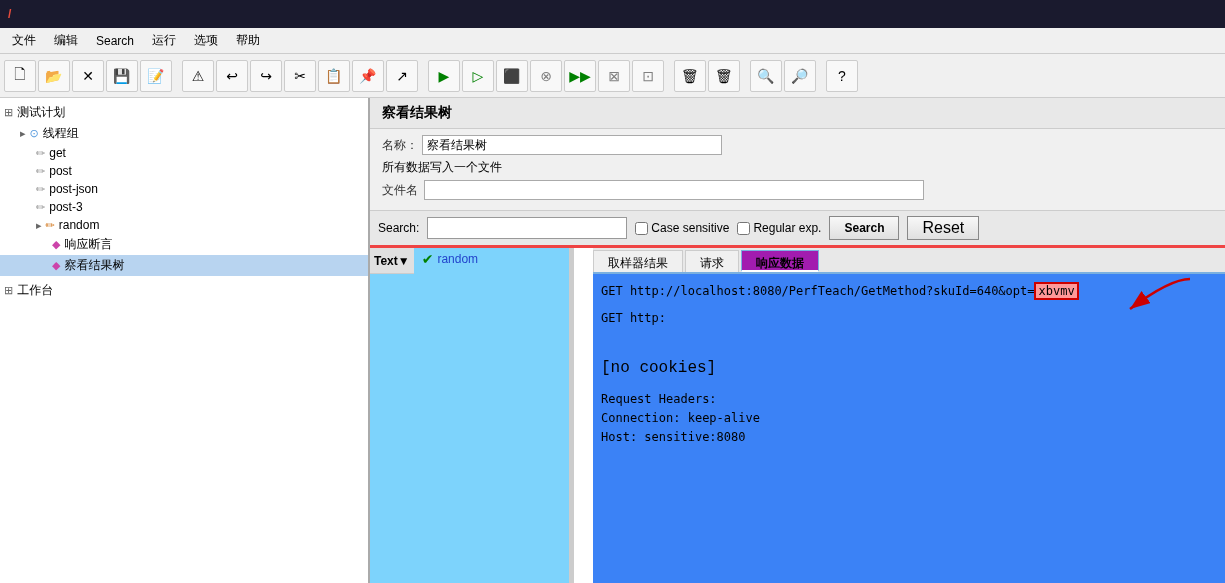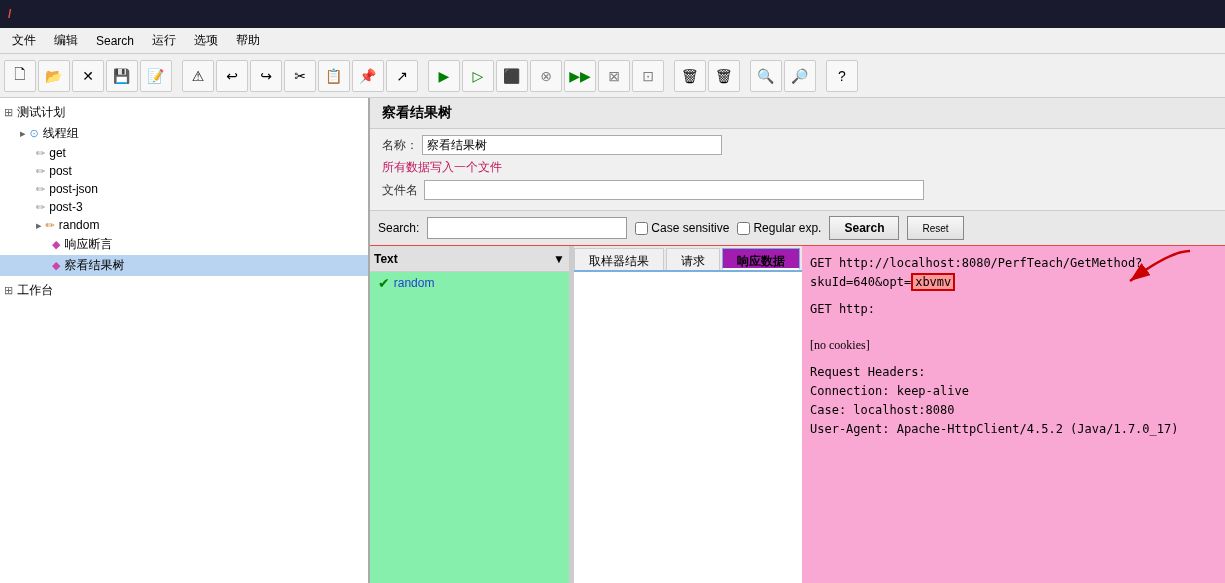--- a/index.html
+++ b/index.html
@@ -138,38 +138,38 @@
     .form-input {
       flex: 1;
       height: 20px;
       border: 1px solid #aaa;
       background: white;
       padding: 0 4px;
       font-size: 12px;
     }
     .form-text-label {
       font-size: 12px;
-      color: #be185d;
+      color: #000000;
     }
     .file-input {
       flex: 1;
       height: 20px;
       border: 1px solid #aaa;
       background: white;
       padding: 0 4px;
     }
 
     
     #search-bar {
       background: #e8e8e8;
       padding: 5px 8px;
       display: flex;
       align-items: center;
       gap: 8px;
-      border-bottom: 1px solid #ef4444;
+      border-bottom: 3px solid #ef4444;
     }
     .search-label { font-size: 12px; }
     .search-input {
       width: 200px;
       height: 22px;
       border: 1px solid #999;
       background: white;
       padding: 0 4px;
       font-size: 12px;
     }
@@ -187,38 +187,38 @@
       cursor: pointer;
       font-size: 12px;
       font-weight: bold;
     }
     .reset-btn {
       padding: 2px 14px;
       height: 24px;
       border: 1px solid #888;
       background: linear-gradient(to bottom, #f8f8f8, #e0e0e0);
       cursor: pointer;
-      font-size: 10px;
+      font-size: 16px;
     }
 
     
     #results-area {
       flex: 1;
       display: flex;
       overflow: hidden;
     }
 
     
     #list-pane {
       width: 200px;
       min-width: 200px;
       border-right: 1px solid #ccc;
-      background: #86efac;
-      display: flex;
-      flex-direction: column;
+      background: #7dd3fc;
+      display: flex;
+      flex-direction: row;
     }
     #list-header {
       display: flex;
       align-items: center;
       background: #e0e0e0;
       border-bottom: 1px solid #ccc;
       height: 26px;
       padding: 0 4px;
     }
     .list-header-text {
@@ -241,22 +241,23 @@
       cursor: pointer;
       gap: 4px;
     }
     .status-ok { color: green; font-size: 14px; }
     .entry-name { font-size: 12px; color: #2244cc; }
 
     
     #detail-pane {
       flex: 1;
       display: flex;
-      flex-direction: row;
+      flex-direction: column;
       background: white;
+      padding-left: 19px;
     }
 
     
     #tabs-bar {
       display: flex;
       background: #e8e8e8;
       border-bottom: 2px solid #7ab0e0;
       height: 26px;
     }
     .tab {
@@ -277,21 +278,21 @@
     }
 
     
     #detail-content {
       flex: 1;
       padding: 8px;
       overflow: auto;
       font-size: 12px;
       font-family: Consolas, monospace;
       line-height: 1.6;
-      background: #f9a8d4;
+      background: #3b82f6;
       position: relative;
     }
 
     
     .highlight-box {
       display: inline;
       background: #ff9999;
       border: 2px solid #cc0000;
       padding: 0 2px;
     }
@@ -488,24 +489,23 @@
             </defs>
             <path d="M 100,5 Q 80,5 40,35" stroke="#cc0000" stroke-width="2.5" fill="none" marker-end="url(#arrowhead)"></path>
           </svg>
 
           <div style="font-family:Consolas,monospace;font-size:12px;">
             <span>GET http://localhost:8080/PerfTeach/GetMethod?skuId=640&amp;opt=</span><span class="highlight-box">xbvmv</span>
           </div>
           <div style="height:8px;"></div>
           <div style="font-family:Consolas,monospace;font-size:12px;">GET http:</div>
           <div style="height:16px;"></div>
-          <div style="font-family:Liberation Serif, serif;font-size:12px;">[no cookies]</div>
+          <div style="font-family:Liberation Mono, monospace;font-size:16px;margin-top:12px;">[no cookies]</div>
           <div style="height:8px;"></div>
           <div style="font-family:Consolas,monospace;font-size:12px;">Request Headers:</div>
           <div style="font-family:Consolas,monospace;font-size:12px;">Connection: keep-alive</div>
-          <div style="font-family:Consolas,monospace;font-size:12px;">Case: localhost:8080</div>
-          <div style="font-family:Consolas,monospace;font-size:12px;">User-Agent: Apache-HttpClient/4.5.2 (Java/1.7.0_17)</div>
+          <div style="font-family:Consolas,monospace;font-size:12px;">Host: sensitive:8080</div>
         </div>
 
       </div>
     </div>
   </div>
 </div>
 
 </body></html>

